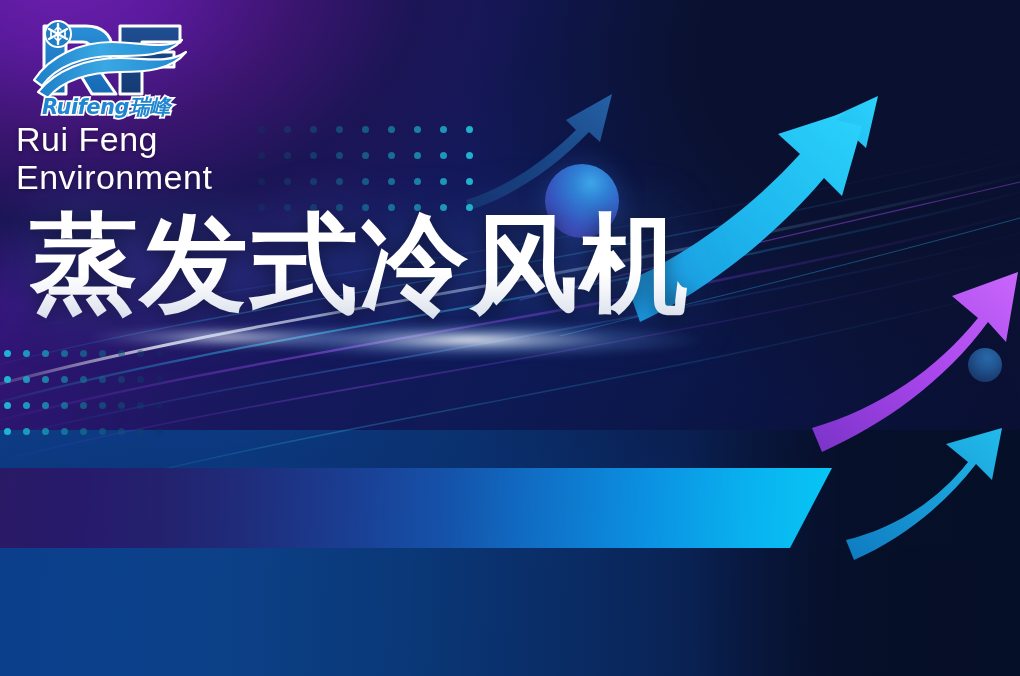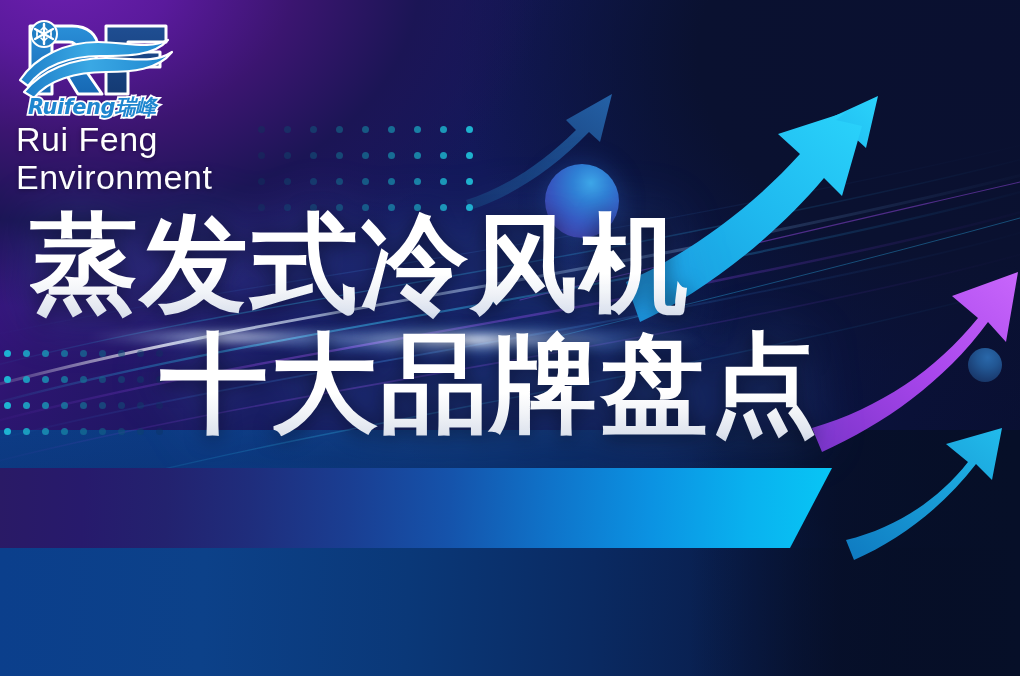--- a/index.html
+++ b/index.html
@@ -54,21 +54,21 @@
   }
 
   
   .dotgrid{ position:absolute; display:grid; }
   .dot{ border-radius:50%; }
 
   #dotgrid-top{ left:258px; top:126px; grid-template-columns:repeat(9, 26px); grid-auto-rows:26px; }
   #dotgrid-left{ left:4px; top:350px;  grid-template-columns:repeat(9, 19px); grid-auto-rows:26px; }
 
   
-  .logo{ position:absolute; left:14px; top:8px; width:180px; height:112px; }
+  .logo{ position:absolute; left:28px; top:8px; width:180px; height:112px; }
   .logo svg{ display:block; }
 
   .brand-en{
     position:absolute; left:16px; top:120px;
     color:#ffffff; font-size:34px; line-height:38px;
     font-weight:400; letter-spacing:0.5px;
     text-shadow:0 1px 4px rgba(0,0,0,0.35);
     white-space:pre;
   }
 
@@ -377,18 +377,17 @@
         <text x="14" y="106" font-family="'DejaVu Sans','Liberation Sans',sans-serif" font-size="21" font-weight="700" font-style="italic" fill="#1f86cf" stroke="#ffffff" stroke-width="3.4" paint-order="stroke" letter-spacing="-0.5">Ruifeng瑞峰</text>
       </g>
     </svg>
   </div>
 
   <div class="brand-en"><span>Rui Feng</span>
 <span>Environment</span></div>
 
   <div class="headline">
     <div class="hl-line" id="headline-1">蒸发式冷风机</div>
-    <div class="hl-line" id="headline-2">十大品牌盘点</div>
   </div>
 
   <div class="banner"></div>
 
 </div>
 
 </body></html>

